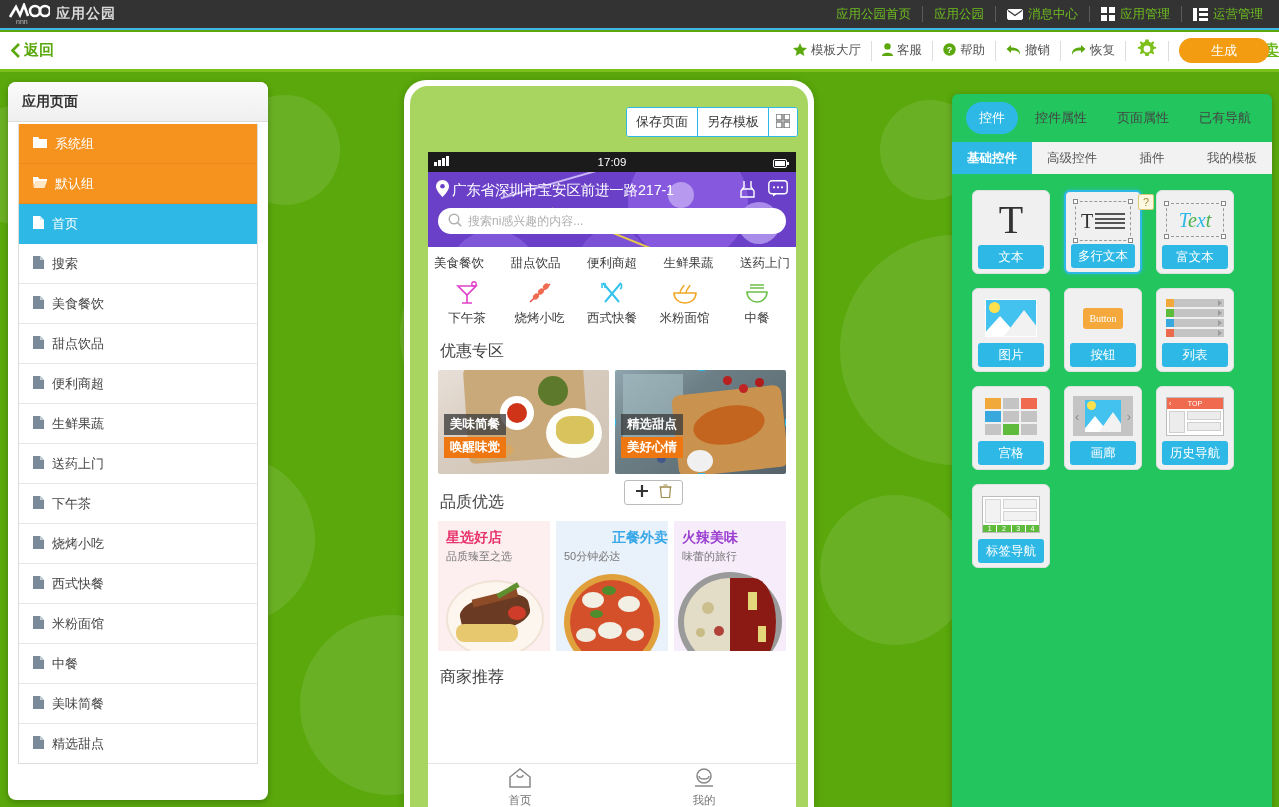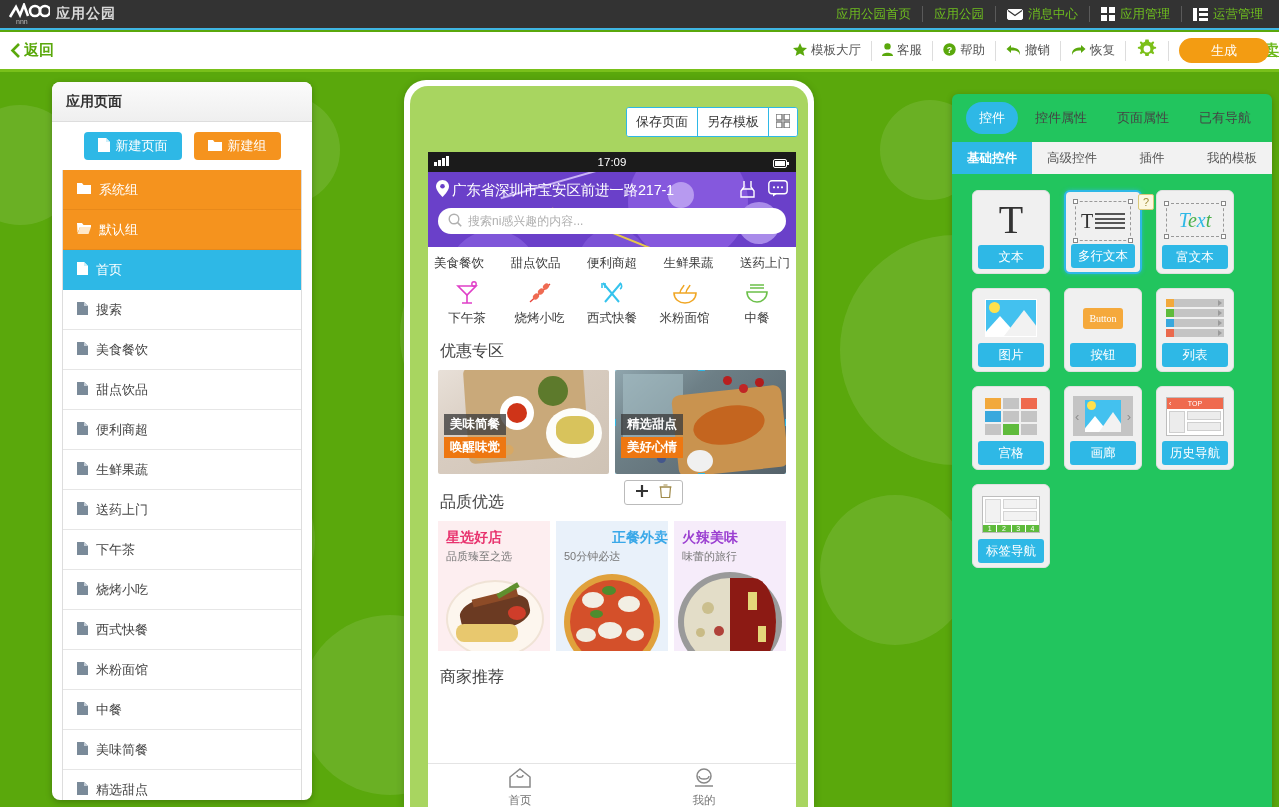--- a/index.html
+++ b/index.html
@@ -68,21 +68,21 @@
   .canvas {
     position: absolute; top: 75px; left: 0; width: 1279px; height: 732px;
     background: #5aa80c; overflow: hidden;
   }
   .bubble { position: absolute; border-radius: 50%; background: rgba(255,255,255,0.10); }
 
   
   .left-panel {
     position: absolute; top: 82px; left: 8px; width: 260px; height: 718px;
     background: #fff; border-radius: 8px;
-    box-shadow: 0 2px 6px rgba(0,0,0,0.25); overflow: hidden; margin-left: 44px;
+    box-shadow: 0 2px 6px rgba(0,0,0,0.25); overflow: hidden;
   }
   .lp-header {
     height: 40px; background: linear-gradient(#fbfbfb, #efefef);
     border-bottom: 1px solid #ddd;
     display: flex; align-items: center; padding-left: 14px;
     font-size: 14px; font-weight: bold; color: #333;
   }
   .lp-actions { display: flex; justify-content: center; gap: 12px; padding: 10px 0 8px; }
   .lp-btn {
     border: none; border-radius: 4px; color: #fff;
@@ -380,39 +380,20 @@
   <div class="bubble" style="left:145px;  top:380px; width:170px; height:170px;"></div>
   <div class="bubble" style="left:880px;  top:25px;  width:100px; height:100px;"></div>
   <div class="bubble" style="left:840px;  top:160px; width:230px; height:230px;"></div>
   <div class="bubble" style="left:820px;  top:420px; width:150px; height:150px;"></div>
   <div class="bubble" style="left:300px;  top:540px; width:180px; height:180px;"></div>
   <div class="bubble" style="left:60px;   top:600px; width:90px;  height:90px;"></div>
 </div>
 
 <div class="left-panel">
   <div class="lp-header">应用页面</div>
-  <div class="lp-actions">
-    <button class="lp-btn blue">
-      <span>
-        <svg width="12" height="14" viewBox="0 0 12 14">
-            <path d="M0 0 h8 l4 4 v10 H0 Z" fill="#fff"></path>
-            <path d="M8 0 v4 h4 Z" fill="#cfeff9"></path>
-          </svg>
-      </span>
-      <span>新建页面</span>
-    </button>
-    <button class="lp-btn orange">
-      <span>
-        <svg width="14" height="12" viewBox="0 0 14 12">
-            <path d="M0 1 h5 l1.5 2 H14 v9 H0 Z" fill="#fff"></path>
-          </svg>
-      </span>
-      <span>新建组</span>
-    </button>
-  </div>
   <div class="page-list">
     <div class="page-item group">
       <span><svg width="14" height="12" viewBox="0 0 14 12">
             <path d="M0 1 h5 l1.5 2 H14 v9 H0 Z" fill="#fff"></path>
           </svg></span>
       <span>系统组</span>
     </div>
     <div class="page-item group">
       <span><svg width="14" height="12" viewBox="0 0 14 12">
             <path d="M0 1 h5 l1.5 2 H14 v2 H3 L0.5 11 Z" fill="#fff"></path>

